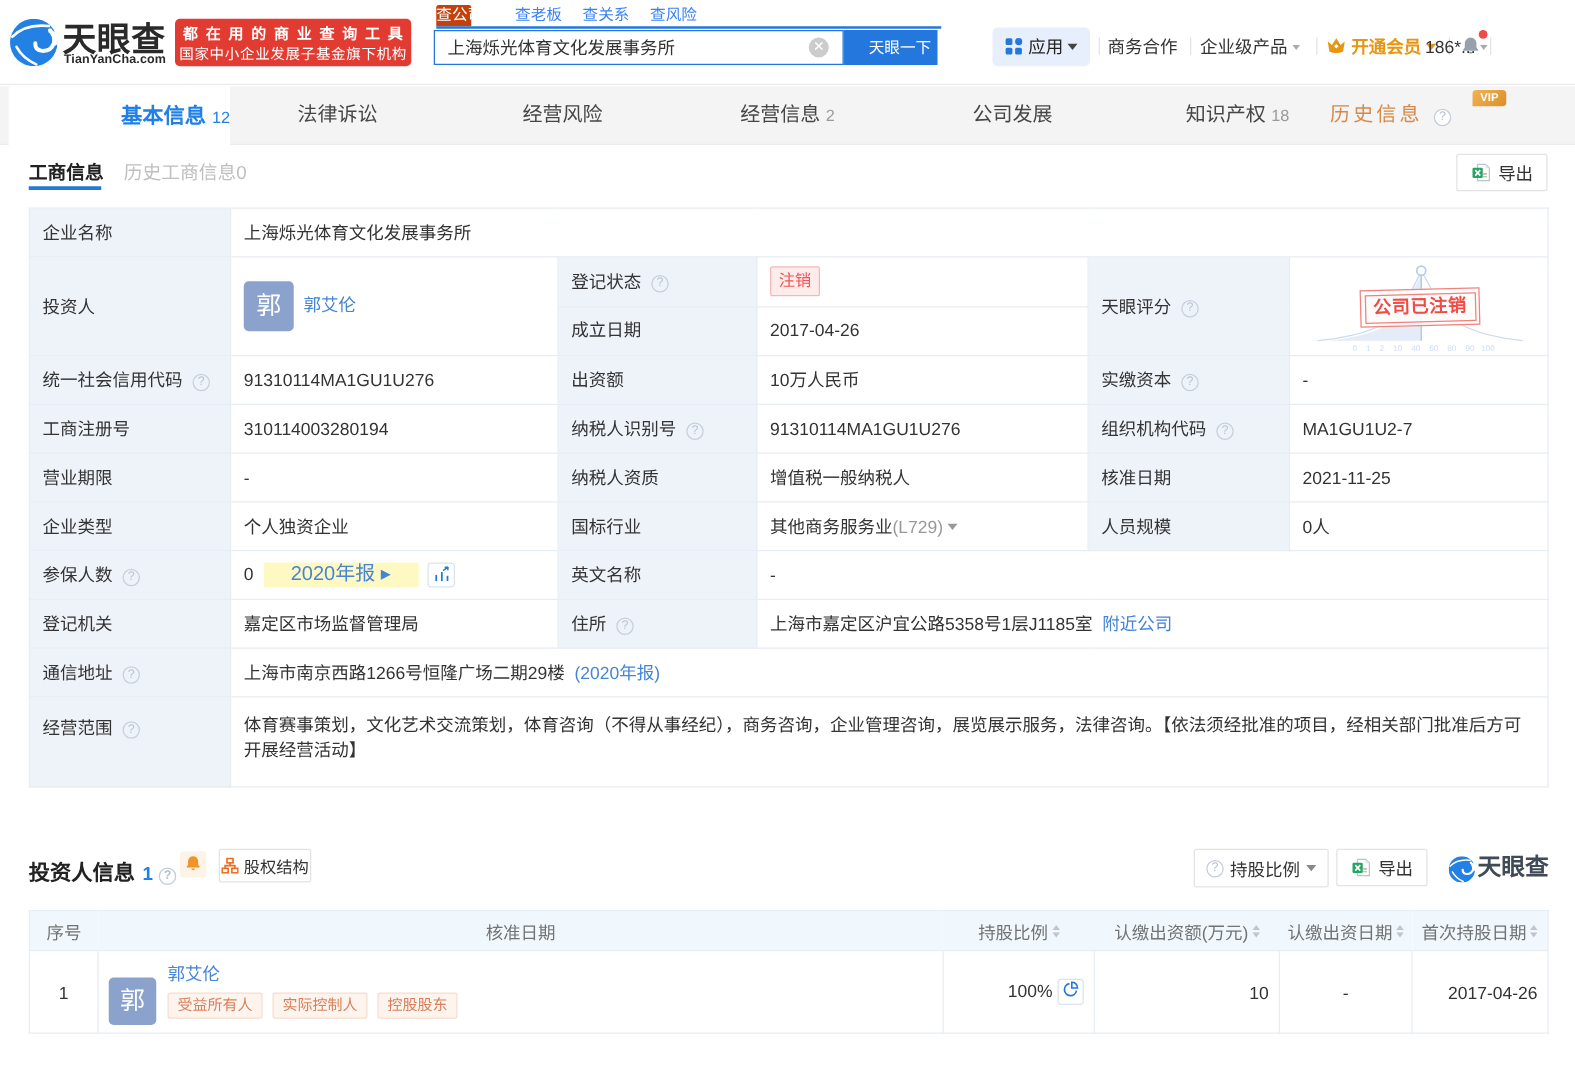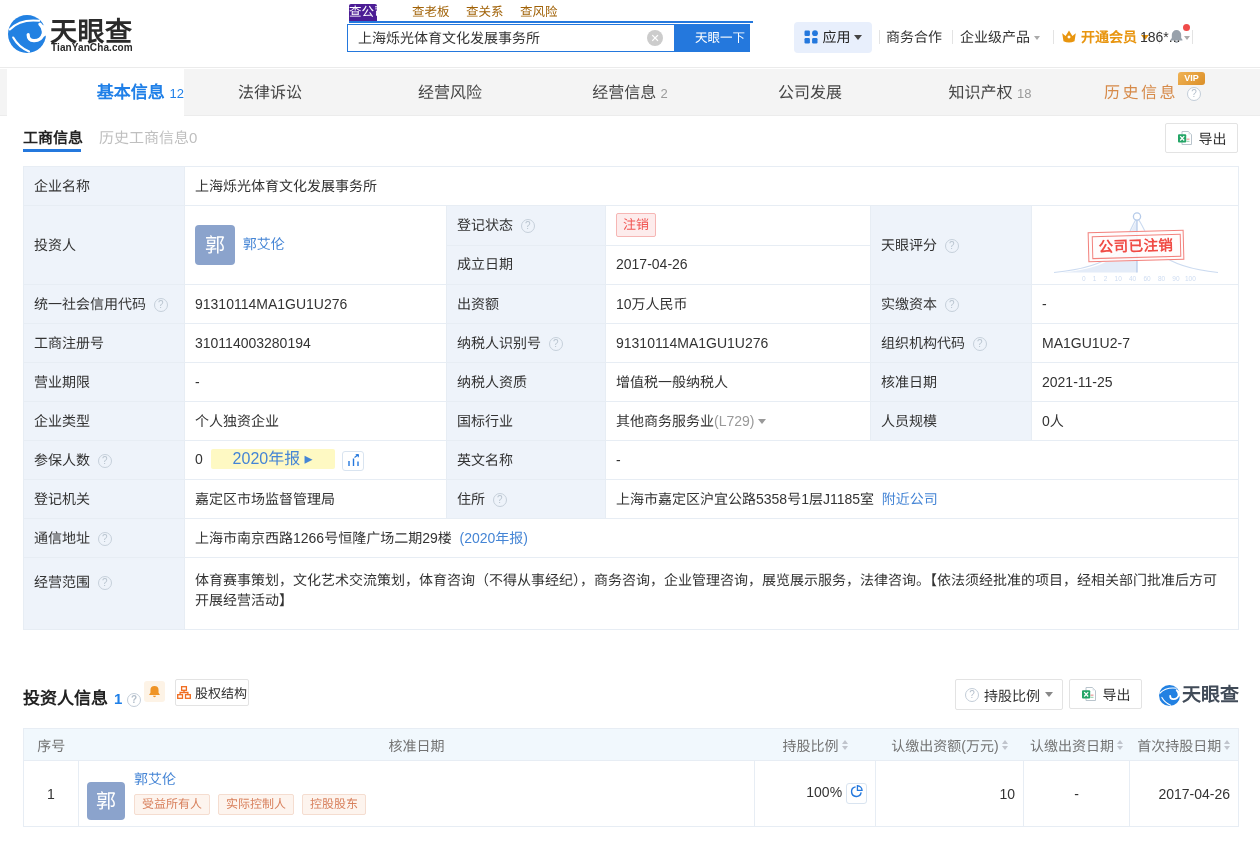--- a/index.html
+++ b/index.html
@@ -9,22 +9,22 @@
 .abs{position:absolute;}
 
 #header{position:absolute;left:0;top:0;width:1260px;height:68px;background:#fff;border-bottom:1px solid #ebebeb;}
 #logo-txt{position:absolute;left:50px;top:19px;font-size:27px;line-height:27px;font-weight:bold;color:#2a2a2a;letter-spacing:.5px;}
 #logo-sub{position:absolute;left:51px;top:43px;font-size:10px;line-height:9px;font-weight:bold;color:#2a2a2a;letter-spacing:.1px;}
 #redbox{position:absolute;left:140px;top:15px;width:189px;height:38px;background:#e23b32;border-radius:4px;color:#fff;text-align:center;line-height:1;}
 #redbox .l1{padding-top:6px;font-size:12px;font-weight:bold;letter-spacing:6.2px;padding-left:6px;}
 #redbox .l2{padding-top:5px;font-size:11.6px;letter-spacing:.55px;}
 
 #stabs{position:absolute;left:349px;top:4px;height:17px;font-size:12.5px;}
-.stab{position:absolute;top:0;height:17px;line-height:17px;color:#a16207;white-space:nowrap;}
-.stab.on{background:#4c1d95;color:#fff;width:28px;text-align:right;border-radius:2px 2px 0 0;}
+.stab{position:absolute;top:0;height:17px;line-height:17px;color:#3b82f6;white-space:nowrap;}
+.stab.on{background:#c2410c;color:#fff;width:28px;text-align:right;border-radius:2px 2px 0 0;}
 #sline{position:absolute;left:349px;top:21px;width:404px;height:2px;background:#2478dd;}
 #sinput{position:absolute;left:347px;top:24px;width:328px;height:28px;border:1px solid #2478dd;background:#fff;line-height:26px;font-size:14px;color:#333;padding-left:10px;}
 #sclear{position:absolute;left:647px;top:30px;width:16px;height:16px;border-radius:50%;background:#ccc;color:#fff;font-size:11px;line-height:16px;text-align:center;}
 #sbtn{position:absolute;left:675px;top:24px;width:75px;height:28px;background:#2478dd;color:#fff;font-size:12.5px;text-align:center;line-height:28px;padding-left:15px;}
 
 #appbtn{position:absolute;left:794px;top:22px;width:78px;height:31px;background:#e8effc;border-radius:4px;font-size:14px;color:#222;line-height:31px;text-align:center;}
 .hmenu{position:absolute;top:3px;height:68px;line-height:68px;font-size:14px;color:#333;white-space:nowrap;}
 .hsep{position:absolute;top:30px;width:1px;height:14px;background:#e3e3e3;}
 .caret{display:inline-block;width:0;height:0;border-left:4px solid transparent;border-right:4px solid transparent;border-top:5px solid #888;vertical-align:2px;}
 #vip-m{color:#e8950f;font-weight:bold;}
@@ -85,20 +85,24 @@
     <circle cx="19" cy="19" r="19" fill="#2281e2"></circle>
     <g fill="none" stroke="#fff" stroke-linecap="round">
       <path d="M1.8 14.5 Q12 3.8 31 5.8" stroke-width="2.1"></path>
       <path d="M21 36.5 Q10.5 32 5.2 22.5" stroke-width="2.1"></path>
       <path d="M32 9.2 Q36.6 14 35 19.6 Q33 26 25.8 25.7 Q20 25.3 20.2 19.6" stroke-width="3.2"></path>
     </g>
     <path d="M30.5 10.5 Q35.5 8.5 38.8 12.5 L38.6 20 Q36 22.3 33.8 21.8 Q36.6 16 32 11.3 Z" fill="#fff"></path>
   </svg>
   <div id="logo-txt">天眼查</div>
   <div id="logo-sub">TianYanCha.com</div>
+  <div id="redbox">
+      <div class="l1">都在用的商业查询工具</div>
+      <div class="l2">国家中小企业发展子基金旗下机构</div>
+    </div>
   <div id="stabs">
     <span class="stab on" style="left:0">查公司</span>
     <span class="stab" style="left:63px">查老板</span>
     <span class="stab" style="left:117px">查关系</span>
     <span class="stab" style="left:171px">查风险</span>
   </div>
   <div id="sline"></div>
   <div id="sinput">上海烁光体育文化发展事务所</div>
   <div id="sclear">✕</div>
   <div id="sbtn">天眼一下</div>
@@ -128,21 +132,21 @@
   <span class="hmenu" style="left:1140px">186*... <span class="caret" style="border-top-width:4px;border-left-width:3.5px;border-right-width:3.5px;border-top-color:#aaa"></span></span>
 </div>
 
 <div id="nav">
   <div id="ntab-act">基本信息 <small>12</small></div>
   <div class="ntab" style="left:180px">法律诉讼</div>
   <div class="ntab" style="left:360px">经营风险</div>
   <div class="ntab" style="left:540px">经营信息 <span class="ncnt">2</span></div>
   <div class="ntab" style="left:720px">公司发展</div>
   <div class="ntab" style="left:900px">知识产权 <span class="ncnt">18</span></div>
-  <div class="ntab" style="left:1080px;text-align:left;padding-left:24px;"><span id="nhist" style="letter-spacing:2.5px">历史信息</span><span class="qicon" style="margin-left:9px">?</span></div>
+  <div class="ntab" style="left:1040px;text-align:left;padding-left:24px;"><span id="nhist" style="letter-spacing:2.5px">历史信息</span><span class="qicon" style="margin-left:9px">?</span></div>
   <div id="vipbadge">VIP</div>
 </div>
 
 <div id="subtabs">
   <span id="st1">工商信息</span>
   <div id="st1line"></div>
   <span id="st2">历史工商信息0</span>
   <div class="expbtn" style="left:1165px;top:7px;"><svg width="16" height="16" viewBox="0 0 16 16">
       <path d="M5 1.5 h6.5 l3 3 V14.5 H5 Z" fill="#fff" stroke="#b9c4cc" stroke-width="1"></path>
       <path d="M11.5 1.5 l3 3 h-3 Z" fill="#dfe5ea"></path>

